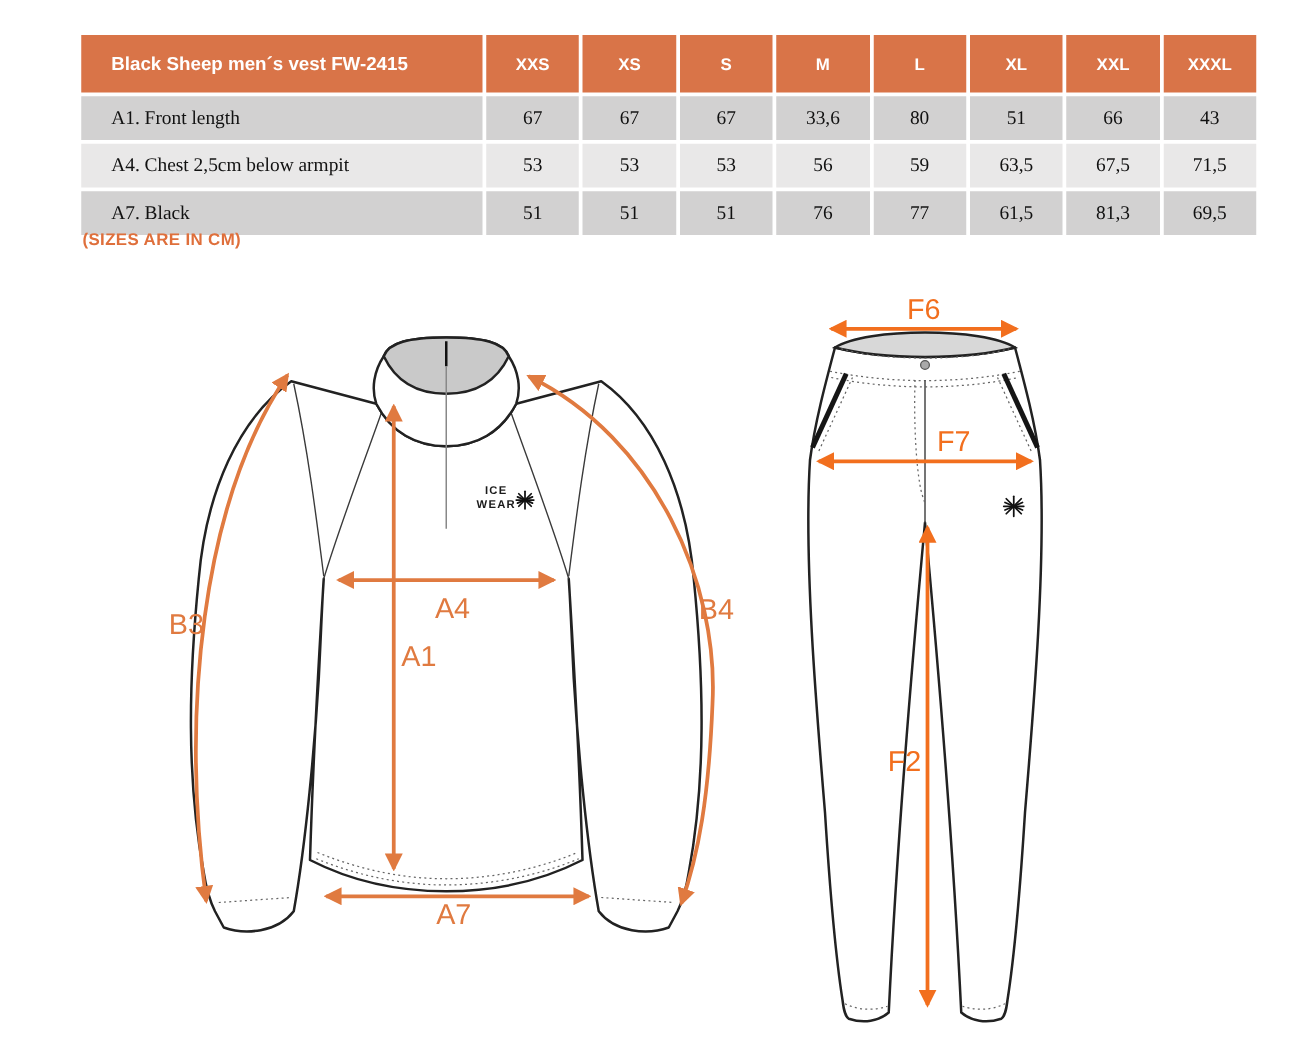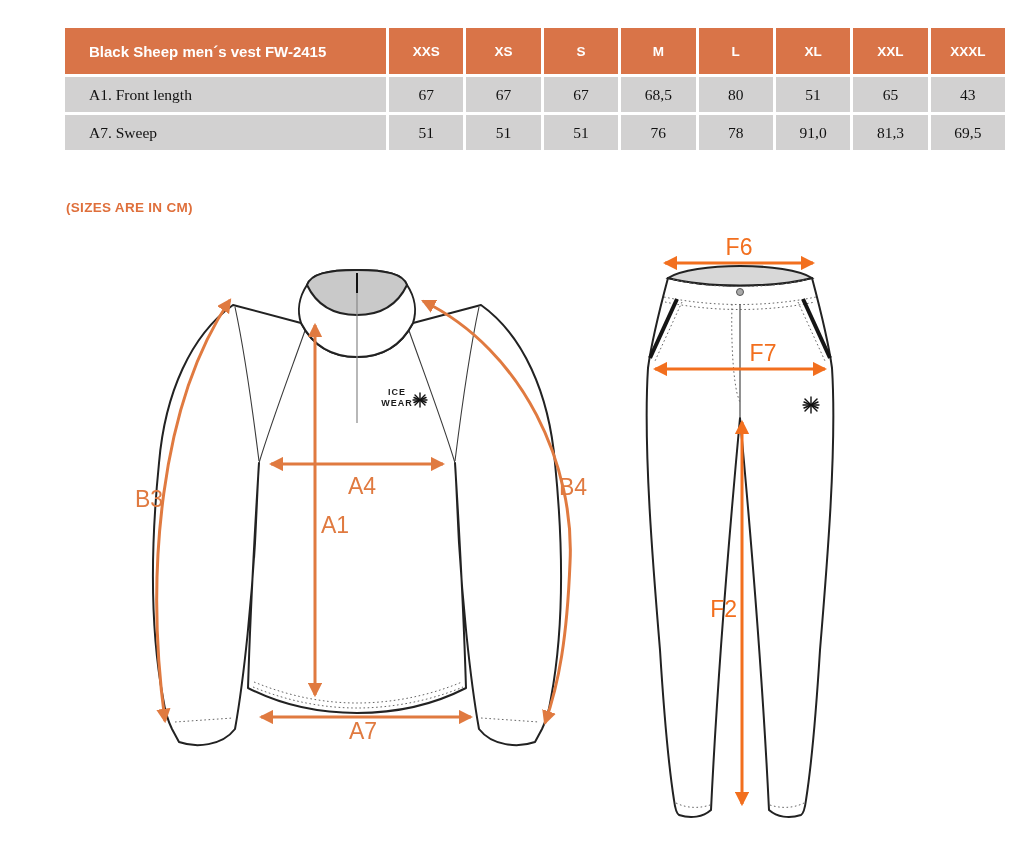--- a/index.html
+++ b/index.html
@@ -13,21 +13,21 @@
   .size-table th{background:#D97448;color:#ffffff;height:44px;
                  font-size:13.5px;font-weight:bold;text-align:center;}
   .size-table th.title-cell{width:296px;text-align:left;padding-left:24px;font-size:15px;}
   .size-table td{height:33px;text-align:center;
                  font-family:"Liberation Serif",serif;font-size:15.5px;color:#111;margin-left:44px;}
   .size-table td.label-cell{text-align:left;padding-left:24px;}
   .size-table tr.row-dark td{background:#D2D1D1;}
   .size-table tr.row-light td{background:#E9E8E8;}
 
   
-  .sizes-note{position:absolute;left:66px;top:200px;color:#DF6F3B;
+  .sizes-note{position:absolute;left:66px;top:184px;color:#DF6F3B;
               font-size:13.5px;font-weight:bold;letter-spacing:.3px;}
 
   
   .shirt-svg{position:absolute;left:75px;top:243px;width:540px;height:530px;}
   .pants-svg{position:absolute;left:633px;top:236px;width:224px;height:610px;}
   .outline{fill:#ffffff;stroke:#222222;stroke-width:2;stroke-linejoin:round;}
   .seam{fill:none;stroke:#3a3a3a;stroke-width:1.1;}
   .stitch{fill:none;stroke:#666;stroke-width:1;stroke-dasharray:1.6,2.6;}
   .arrowS{fill:none;stroke:#E07A40;stroke-width:3;}
   .arrowP{fill:none;stroke:#F26F1E;stroke-width:3;}
@@ -53,34 +53,45 @@
       <th>L</th>
       <th>XL</th>
       <th>XXL</th>
       <th>XXXL</th>
     </tr>
     <tr class="row-dark">
       <td class="label-cell">A1. Front length</td>
       <td>67</td>
       <td>67</td>
       <td>67</td>
-      <td>68,5</td>
+      <td>33,6</td>
       <td>80</td>
       <td>51</td>
-      <td>65</td>
+      <td>66</td>
       <td>43</td>
     </tr>
+    <tr class="row-light">
+      <td class="label-cell">A4. Chest 2,5cm below armpit</td>
+      <td>53</td>
+      <td>53</td>
+      <td>53</td>
+      <td>56</td>
+      <td>59</td>
+      <td>63,5</td>
+      <td>67,5</td>
+      <td>71,5</td>
+    </tr>
     <tr class="row-dark">
-      <td class="label-cell">A7. Sweep</td>
+      <td class="label-cell">A7. Black</td>
       <td>51</td>
       <td>51</td>
       <td>51</td>
       <td>76</td>
-      <td>78</td>
-      <td>91,0</td>
+      <td>77</td>
+      <td>61,5</td>
       <td>81,3</td>
       <td>69,5</td>
     </tr>
   </tbody>
     </table>
 
   <div class="sizes-note">(SIZES ARE IN CM)</div>
 
   <svg class="shirt-svg" viewBox="0 0 540 530">
     <defs>

